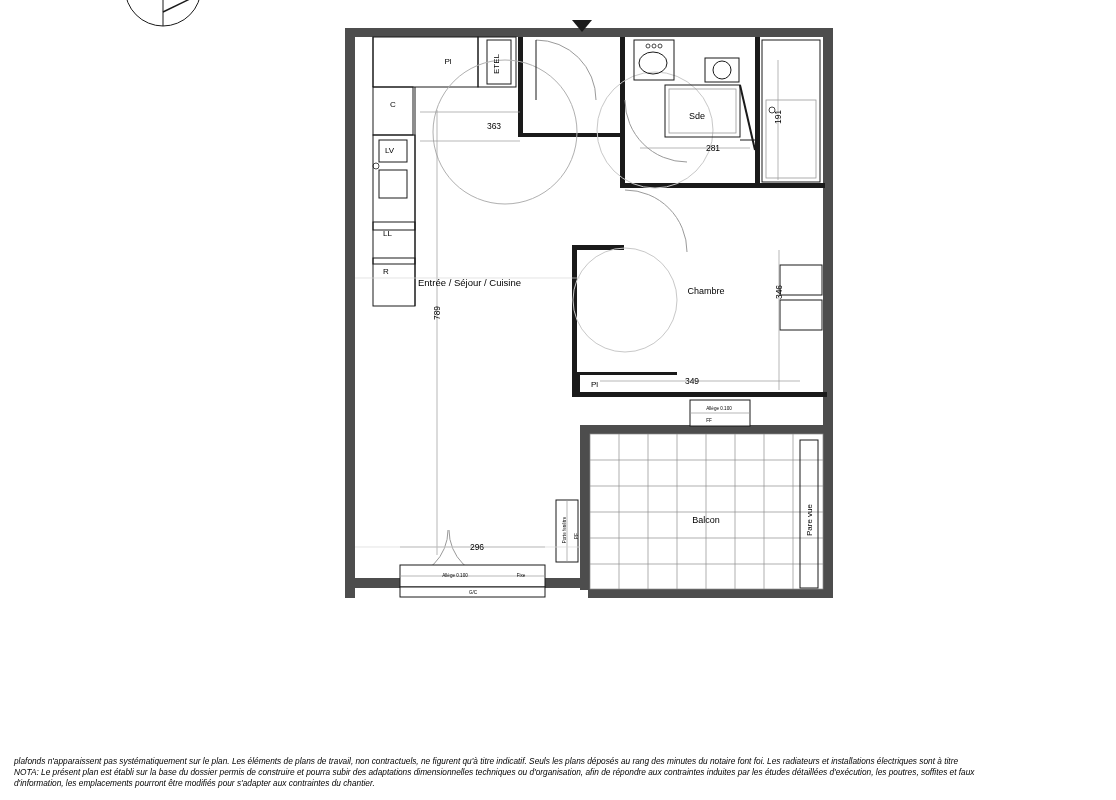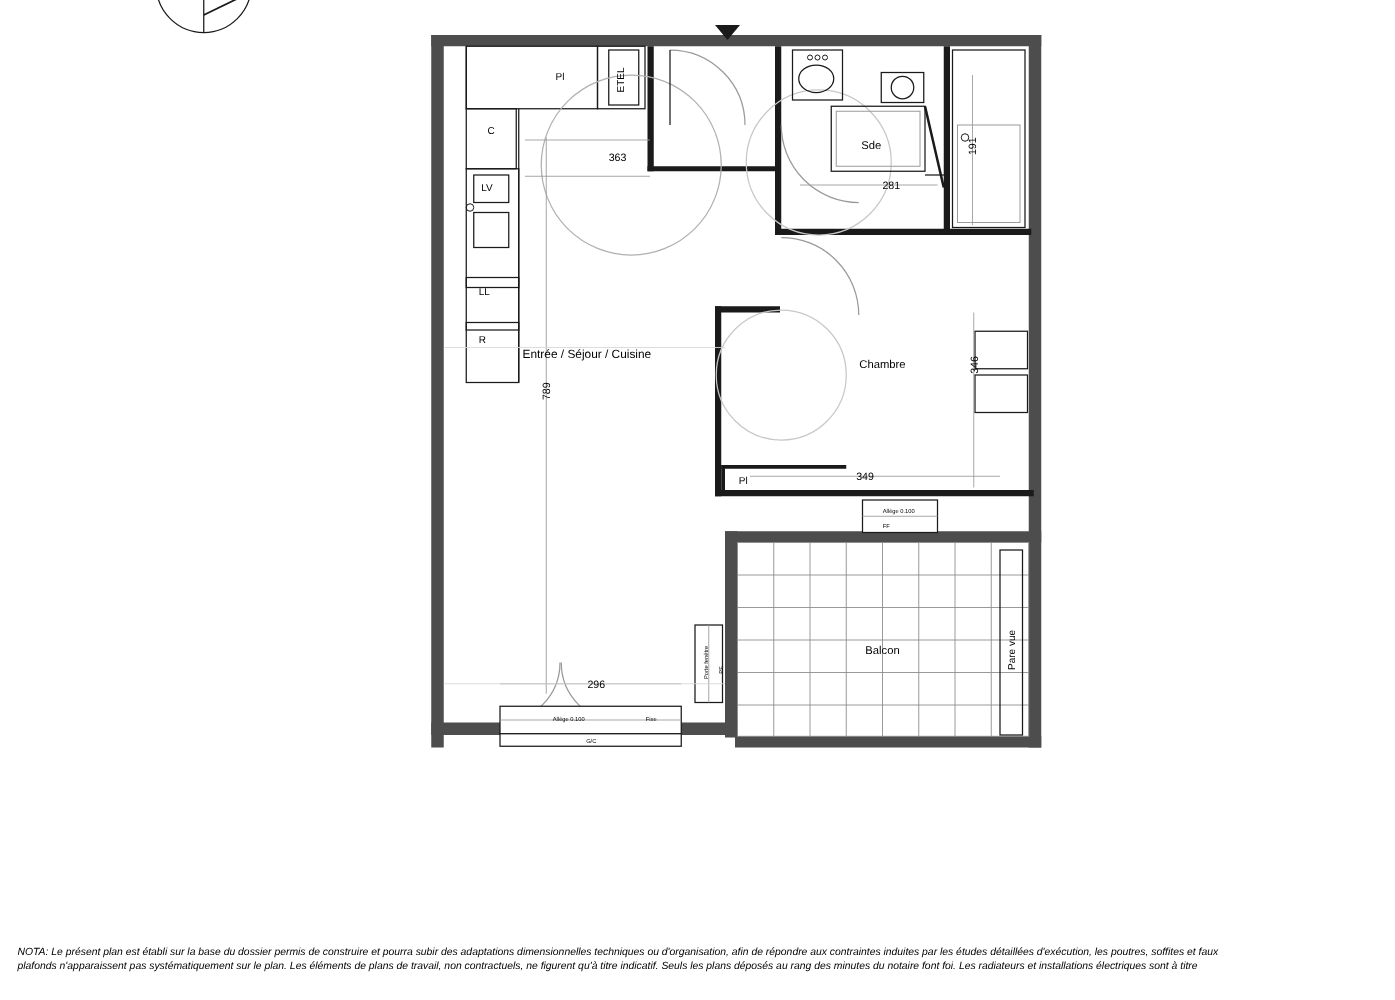--- a/index.html
+++ b/index.html
@@ -234,15 +234,16 @@
   <text x="455" y="577" font-size="4.6" text-anchor="middle">Allège 0.100</text>
   <text x="521" y="577" font-size="4.6" text-anchor="middle">Fixe</text>
   <text x="473" y="594" font-size="4.6" text-anchor="middle">G/C</text>
   <text x="566" y="530" font-size="4.6" text-anchor="middle" transform="rotate(-90 566 530)">Porte fenêtre</text>
   <text x="578" y="536" font-size="4.6" text-anchor="middle" transform="rotate(-90 578 536)">PF</text>
 
   <polygon points="572,20 592,20 582,32" fill="#1a1a1a"></polygon>
 </svg>
 
 <div class="note">
+  <p>plafonds n'apparaissent pas systématiquement sur le plan. Les éléments de plans de travail, non contractuels, ne figurent qu'à titre indicatif. Seuls les plans déposés au rang des minutes du notaire font foi. Les radiateurs et installations électriques sont à titre</p>
   <p>NOTA: Le présent plan est établi sur la base du dossier permis de construire et pourra subir des adaptations dimensionnelles techniques ou d'organisation, afin de répondre aux contraintes induites par les études détaillées d'exécution, les poutres, soffites et faux</p>
-  <p>plafonds n'apparaissent pas systématiquement sur le plan. Les éléments de plans de travail, non contractuels, ne figurent qu'à titre indicatif. Seuls les plans déposés au rang des minutes du notaire font foi. Les radiateurs et installations électriques sont à titre</p>
+  <p>d'information, les emplacements pourront être modifiés pour s'adapter aux contraintes du chantier.</p>
 </div>
 
 </body></html>

